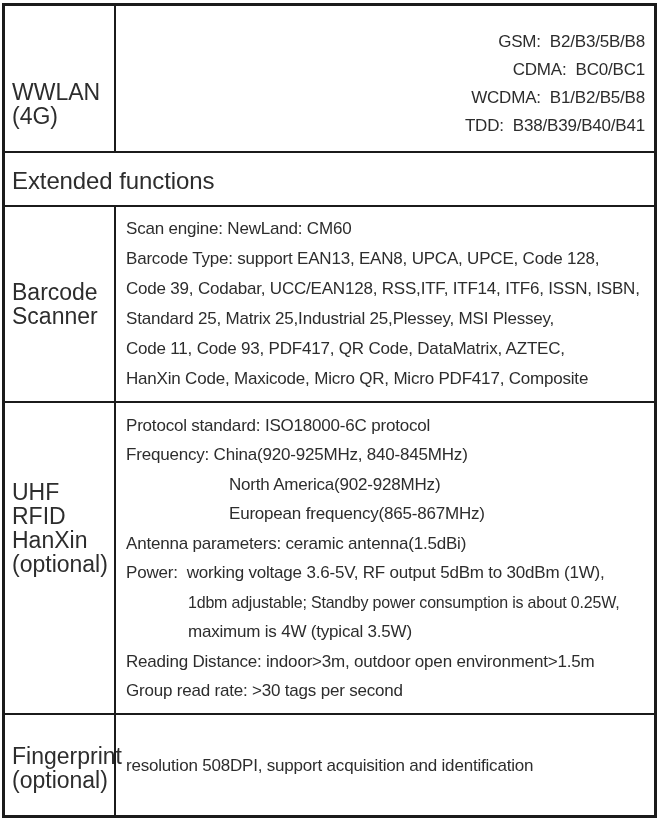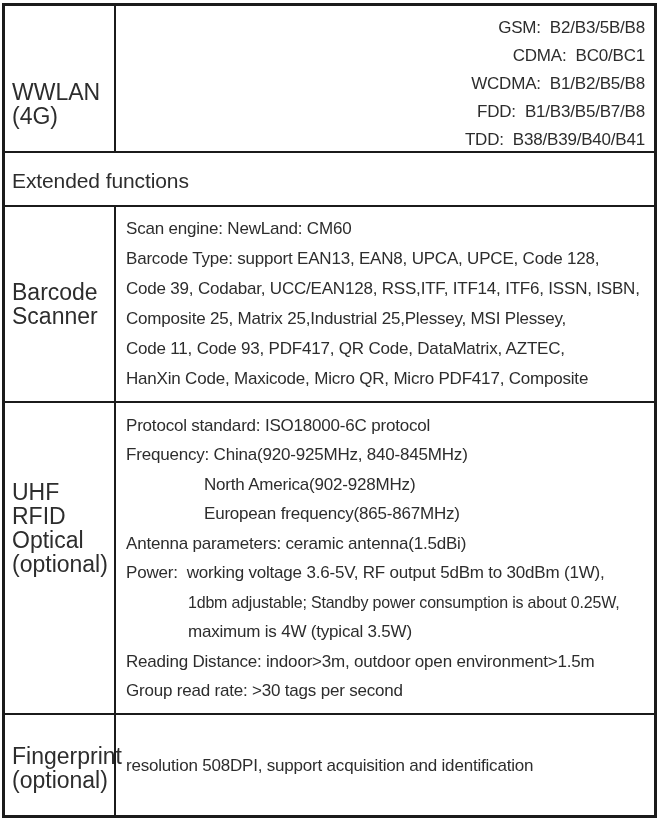--- a/index.html
+++ b/index.html
@@ -56,42 +56,42 @@
     padding-left: 10px;
     padding-right: 9px;
     overflow: hidden;
     border-radius: 23px;
   }
   .line {
     font-size: 17px;
     white-space: nowrap;
     letter-spacing: -0.2px;
   }
-  .indent1 { margin-left: 78px; }
+  .indent1 { margin-left: 103px; }
   .indent2 { margin-left: 62px; }
   .condensed { transform: scaleX(0.94); transform-origin: 0 50%; }
 
   
   .row[data-section="wwlan"] { height: 145px; }
   .row[data-section="wwlan"] .content-cell {
     text-align: right;
     padding-top: 10px;
   }
   .row[data-section="wwlan"] .line { line-height: 28px; }
   .row[data-section="wwlan"] .label-cell { padding-top: 50px; }
 
   .header-row { height: 54px; }
   .header-cell {
     flex: 1;
     display: flex;
     align-items: center;
     padding-left: 7px;
     padding-top: 4px;
     box-sizing: border-box;
-    font-size: 21px;
+    font-size: 24px;
     letter-spacing: -0.1px;
   }
 
   .row[data-section="barcode"] { height: 196px; }
   .row[data-section="barcode"] .line { line-height: 30px; }
   .row[data-section="barcode"] .label-cell { }
 
   .row[data-section="uhf"] { height: 312px; }
   .row[data-section="uhf"] .line { line-height: 29.5px; }
   .row[data-section="uhf"] .label-cell { padding-bottom: 60px; }
@@ -107,46 +107,45 @@
   <div class="spec-table" id="spec-table">
       <div class="row spec-row" data-section="wwlan">
         <div class="label-cell">
           <div class="label-line">WWLAN</div>
           <div class="label-line">(4G)</div>
         </div>
         <div class="content-cell">
           <div class="line">GSM:&nbsp; B2/B3/5B/B8</div>
           <div class="line">CDMA:&nbsp; BC0/BC1</div>
           <div class="line">WCDMA:&nbsp; B1/B2/B5/B8</div>
-          <div class="line">FDD:&nbsp; B1/B3/B5/B7/B8</div>
           <div class="line">TDD:&nbsp; B38/B39/B40/B41</div>
         </div>
       </div>
       <div class="row header-row" data-section="extended-functions">
         <div class="header-cell">Extended functions</div>
       </div>
       <div class="row spec-row" data-section="barcode">
         <div class="label-cell">
           <div class="label-line">Barcode</div>
           <div class="label-line">Scanner</div>
         </div>
         <div class="content-cell">
           <div class="line">Scan engine: NewLand: CM60</div>
           <div class="line">Barcode Type: support EAN13, EAN8, UPCA, UPCE, Code 128,</div>
           <div class="line">Code 39, Codabar, UCC/EAN128, RSS,ITF, ITF14, ITF6, ISSN, ISBN,</div>
-          <div class="line">Composite 25, Matrix 25,Industrial 25,Plessey, MSI Plessey,</div>
+          <div class="line">Standard 25, Matrix 25,Industrial 25,Plessey, MSI Plessey,</div>
           <div class="line">Code 11, Code 93, PDF417, QR Code, DataMatrix, AZTEC,</div>
           <div class="line">HanXin Code, Maxicode, Micro QR, Micro PDF417, Composite</div>
         </div>
       </div>
       <div class="row spec-row" data-section="uhf">
         <div class="label-cell">
           <div class="label-line">UHF</div>
           <div class="label-line">RFID</div>
-          <div class="label-line">Optical</div>
+          <div class="label-line">HanXin</div>
           <div class="label-line">(optional)</div>
         </div>
         <div class="content-cell">
           <div class="line">Protocol standard: ISO18000-6C protocol</div>
           <div class="line">Frequency: China(920-925MHz, 840-845MHz)</div>
           <div class="line indent1">North America(902-928MHz)</div>
           <div class="line indent1">European frequency(865-867MHz)</div>
           <div class="line">Antenna parameters: ceramic antenna(1.5dBi)</div>
           <div class="line">Power:&nbsp; working voltage 3.6-5V, RF output 5dBm to 30dBm (1W),</div>
           <div class="line indent2 condensed">1dbm adjustable; Standby power consumption is about 0.25W,</div>

